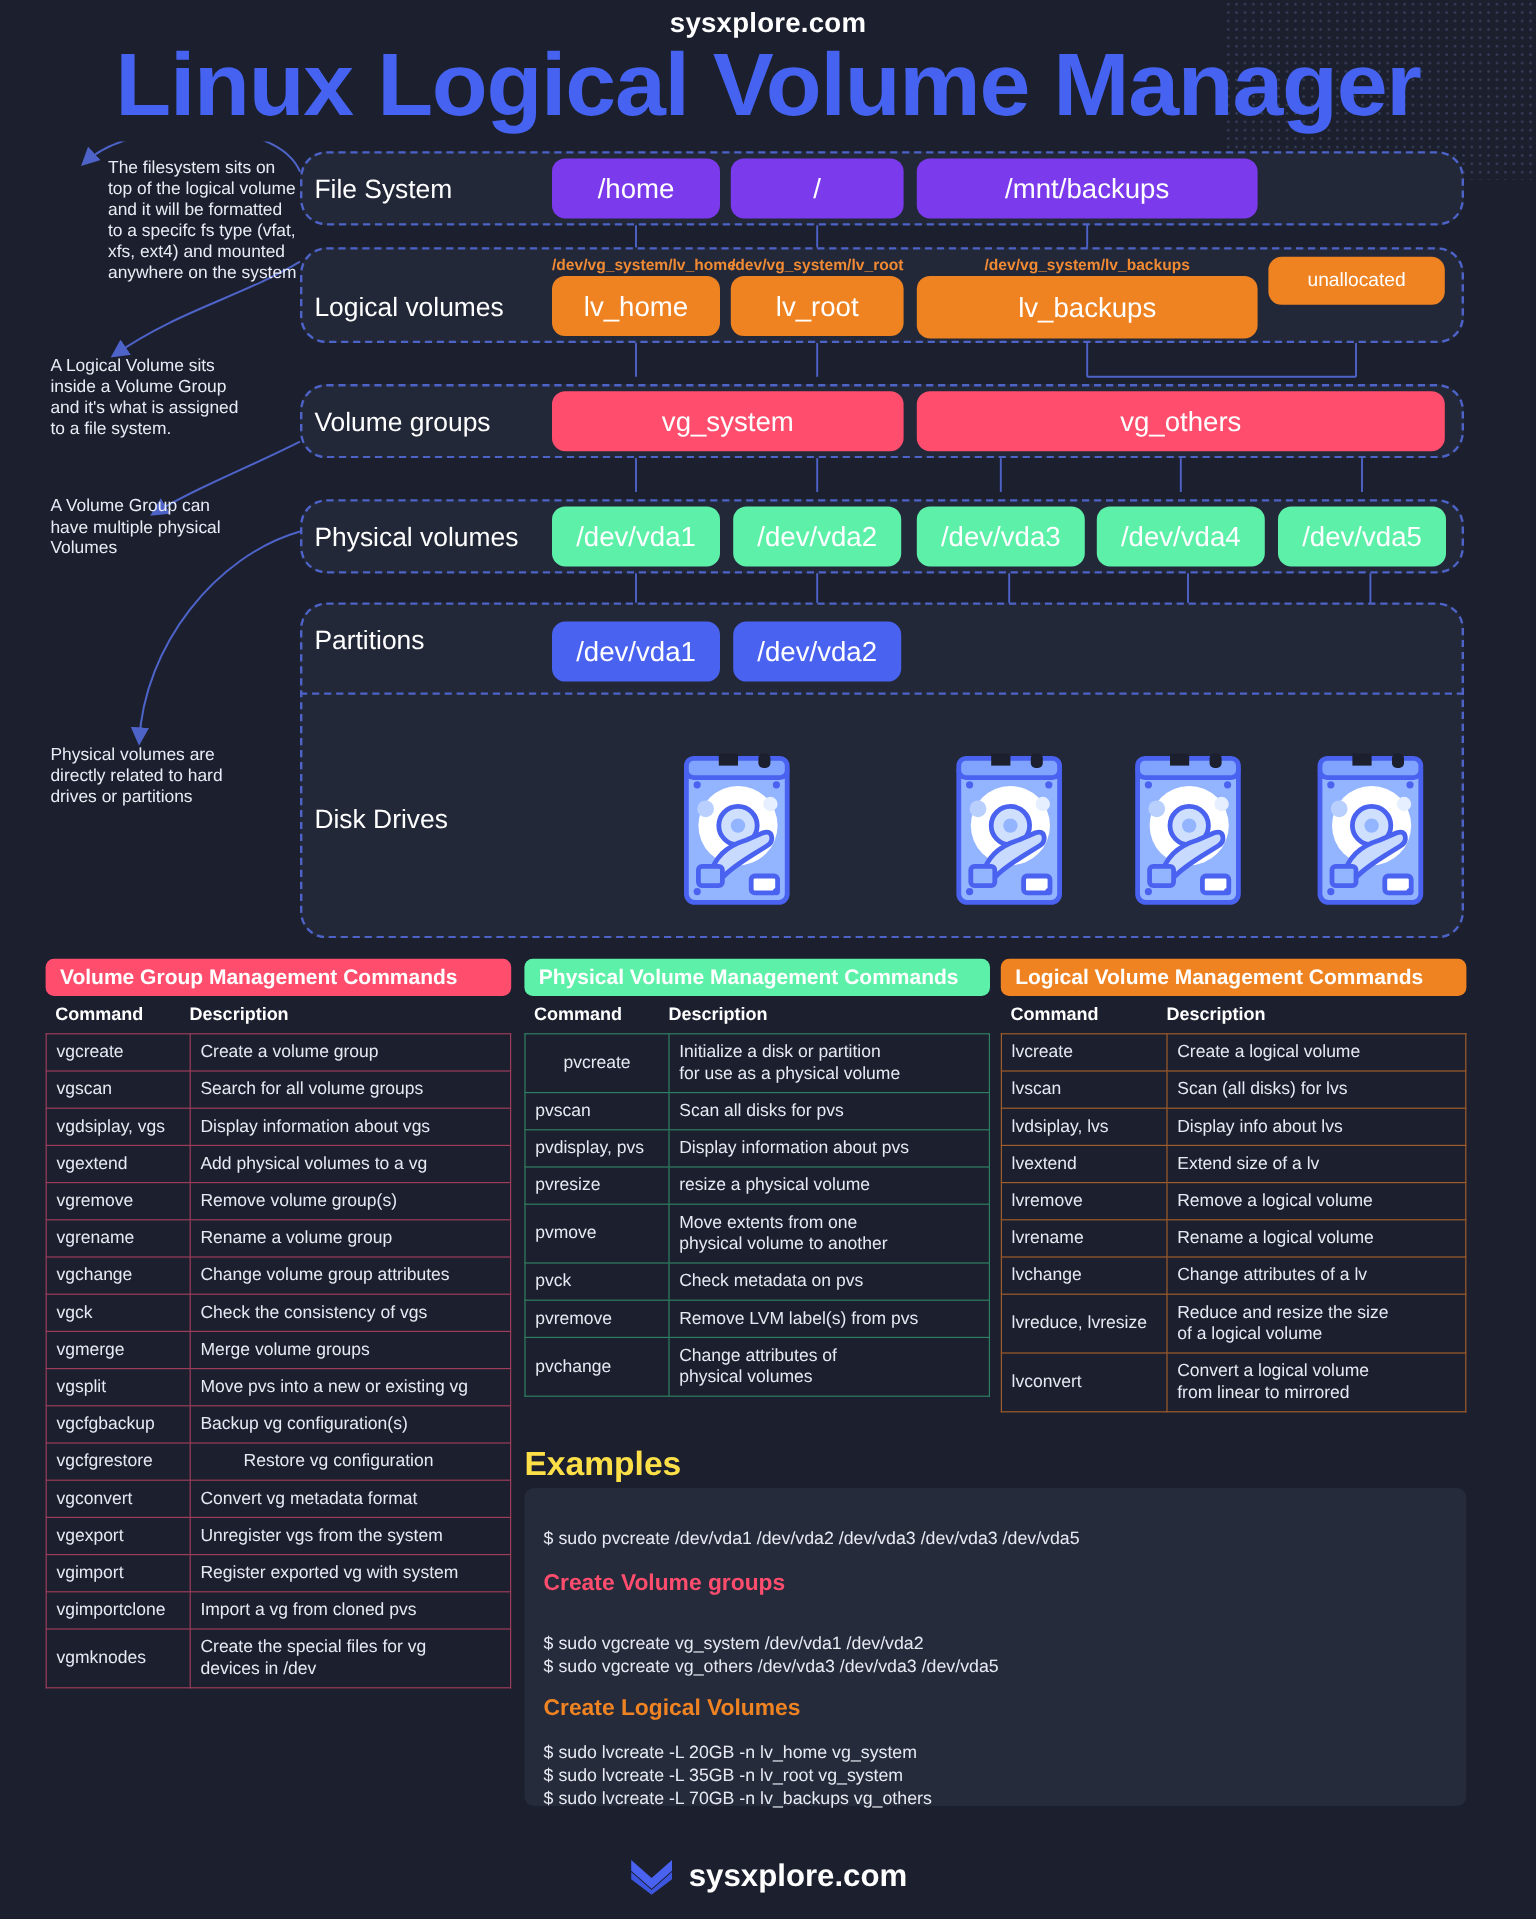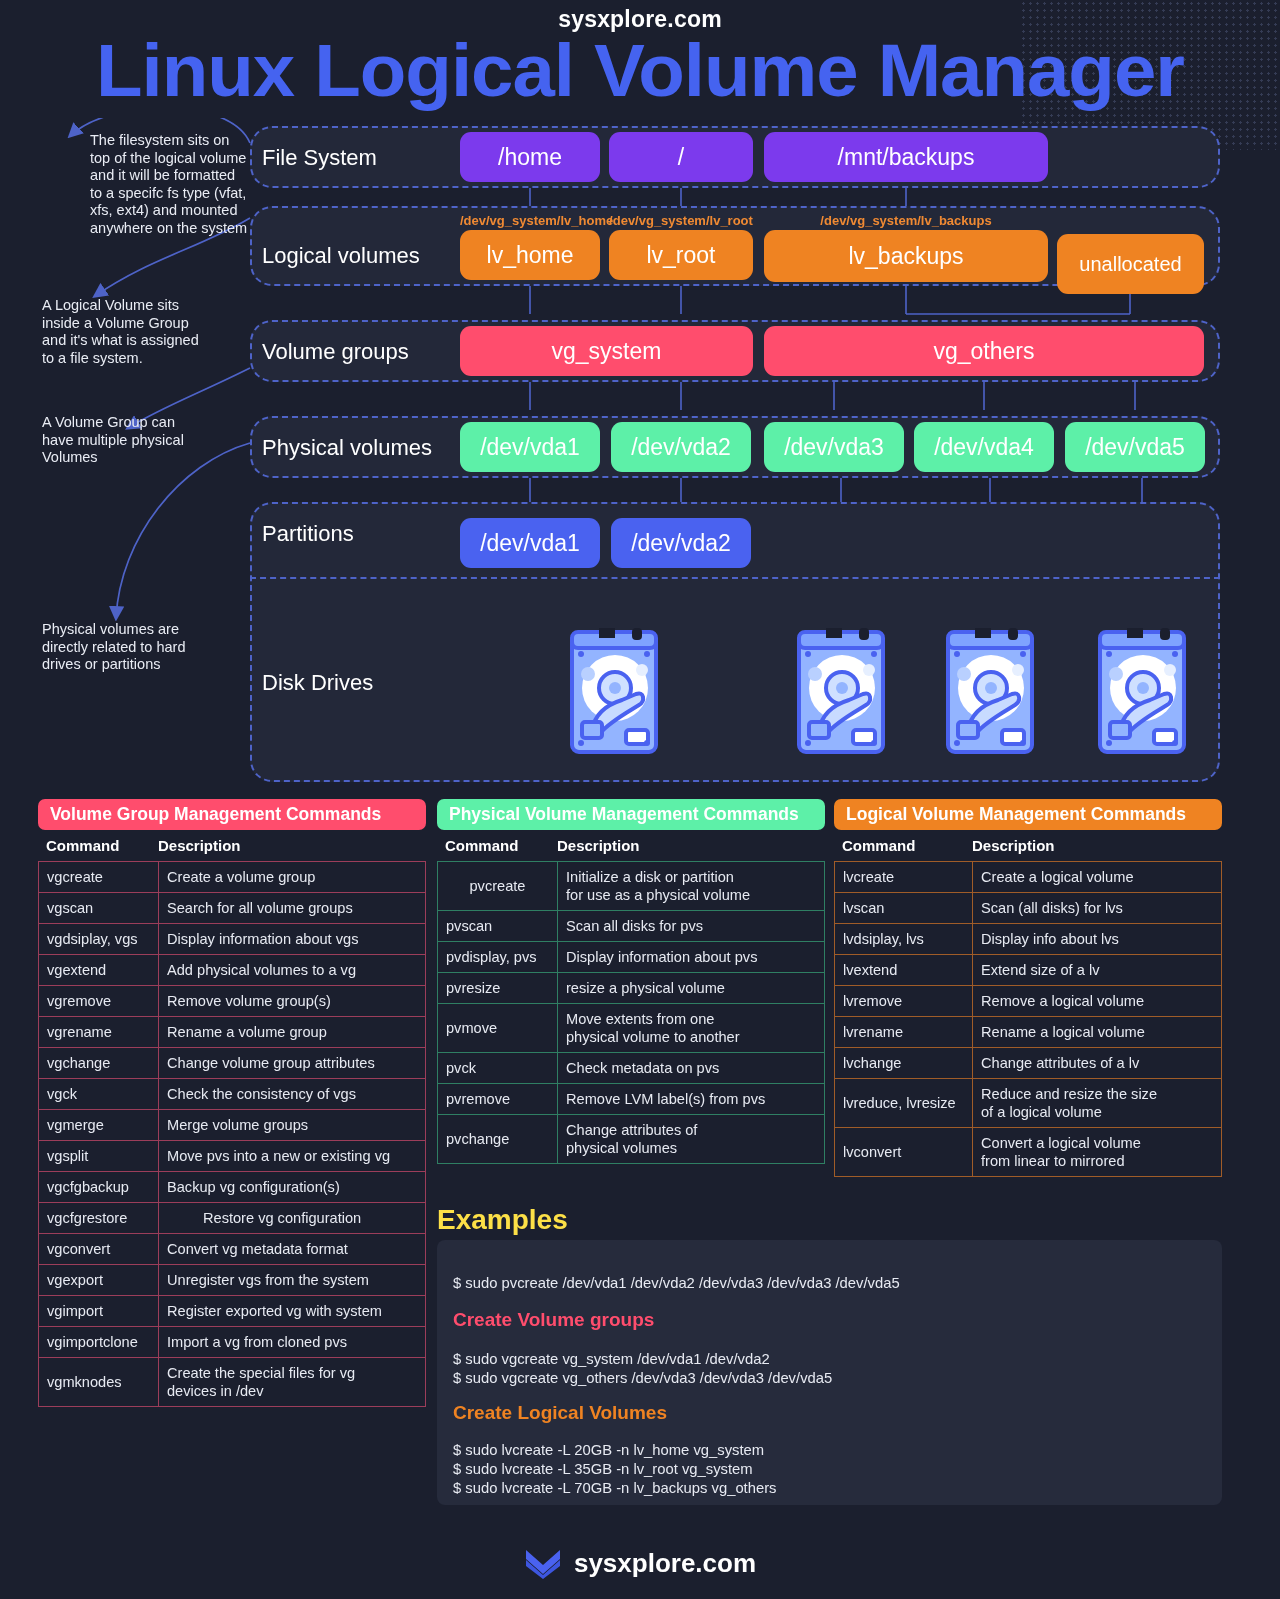--- a/index.html
+++ b/index.html
@@ -193,21 +193,21 @@
     <div class="chip fs" style="left:764px; top:14px; width:284px; height:50px;">/mnt/backups</div>
 
     <div class="row-box" style="left:250px; top:88px; width:970px; height:80px;"></div>
     <div class="row-label" style="left:262px; top:125px;">Logical volumes</div>
     <div class="lvpath" style="left:460px; top:95px; width:140px;">/dev/vg_system/lv_home</div>
     <div class="lvpath" style="left:609px; top:95px; width:144px;">/dev/vg_system/lv_root</div>
     <div class="lvpath" style="left:764px; top:95px; width:284px;">/dev/vg_system/lv_backups</div>
     <div class="chip lv" style="left:460px; top:112px; width:140px; height:50px;">lv_home</div>
     <div class="chip lv" style="left:609px; top:112px; width:144px; height:50px;">lv_root</div>
     <div class="chip lv" style="left:764px; top:112px; width:284px; height:52px;">lv_backups</div>
-    <div class="chip lv" style="left:1057px; top:116px; width:147px; height:60px; font-size:20px;">unallocated</div>
+    <div class="chip lv" style="left:1057px; top:96px; width:147px; height:40px; font-size:16px;">unallocated</div>
 
     <div class="row-box" style="left:250px; top:202px; width:970px; height:62px;"></div>
     <div class="row-label" style="left:262px; top:221px;">Volume groups</div>
     <div class="chip vg" style="left:460px; top:208px; width:293px; height:50px;">vg_system</div>
     <div class="chip vg" style="left:764px; top:208px; width:440px; height:50px;">vg_others</div>
 
     <div class="row-box" style="left:250px; top:298px; width:970px; height:62px;"></div>
     <div class="row-label" style="left:262px; top:317px;">Physical volumes</div>
     <div class="chip pv" style="left:460px; top:304px; width:140px; height:50px;">/dev/vda1</div>
     <div class="chip pv" style="left:611px; top:304px; width:140px; height:50px;">/dev/vda2</div>
@@ -515,21 +515,21 @@
           </tr>
         </tbody>
       </table>
   </div>
 
   <div class="examples-title" style="left:437px; top:1204px;">Examples</div>
   <div class="examples-box" style="left:437px; top:1240px; width:785px; height:265px;">
     <div style="padding:14px 16px;">
       <div class="ex-code" style="margin-top:20px;">$ sudo pvcreate /dev/vda1 /dev/vda2 /dev/vda3 /dev/vda3 /dev/vda5</div>
       <div class="ex-h" style="color:#ff4d6d; margin-top:16px;">Create Volume groups</div>
-      <div class="ex-code" style="margin-top:19px;">$ sudo vgcreate vg_system /dev/vda1 /dev/vda2
+      <div class="ex-code" style="margin-top:30px;">$ sudo vgcreate vg_system /dev/vda1 /dev/vda2
 $ sudo vgcreate vg_others /dev/vda3 /dev/vda3 /dev/vda5</div>
       <div class="ex-h" style="color:#ef8322; margin-top:14px;">Create Logical Volumes</div>
       <div class="ex-code" style="margin-top:17px;">$ sudo lvcreate -L 20GB -n lv_home vg_system
 $ sudo lvcreate -L 35GB -n lv_root vg_system
 $ sudo lvcreate -L 70GB -n lv_backups vg_others</div>
     </div>
   </div>
 
   <div class="footer">
     <svg width="38" height="34" viewBox="0 0 38 34">

